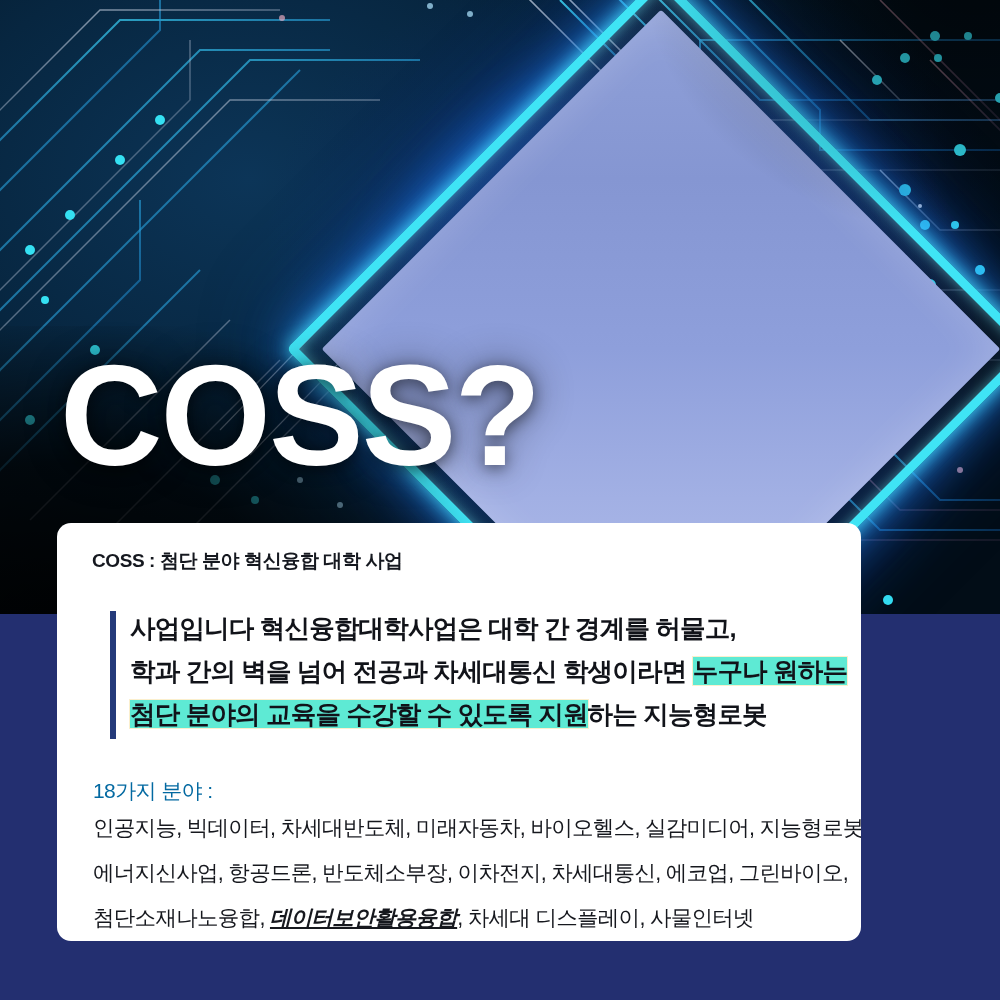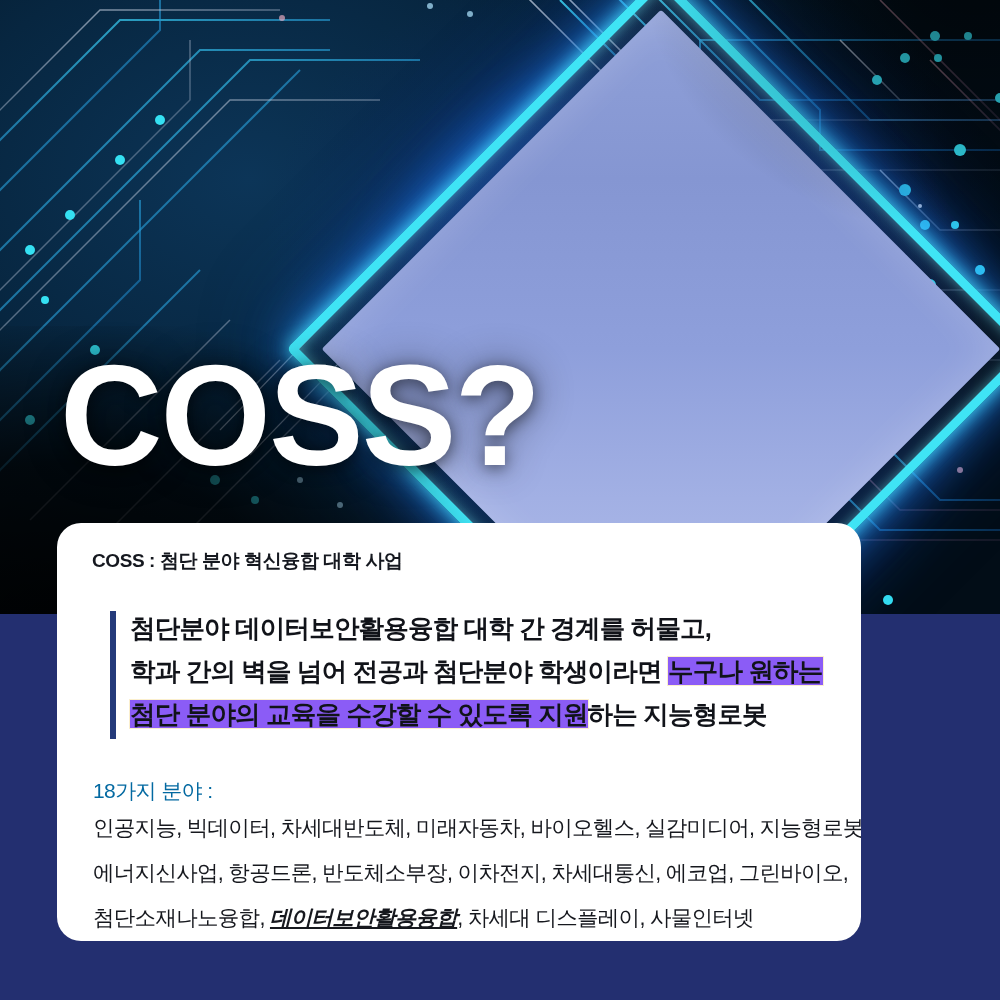--- a/index.html
+++ b/index.html
@@ -105,21 +105,21 @@
     width: 1000px; height: 386px;
     background: #232f70;
   }
 
   
   .card {
     position: absolute;
     left: 57px; top: 523px;
     width: 804px; height: 418px;
     background: #ffffff;
-    border-radius: 24px;
+    border-radius: 14px;
     box-sizing: border-box;
     padding: 0;
     overflow: hidden;
   }
 
   .card-subtitle {
     position: absolute;
     left: 35px;
     top: 25px;
     font-size: 19px;
@@ -147,21 +147,21 @@
   }
   .qline {
     font-size: 25.5px;
     line-height: 43px;
     font-weight: bold;
     color: #111319;
     letter-spacing: -0.8px;
     white-space: nowrap;
   }
   .hl {
-    background: #8b5cf6;
+    background: #5eead4;
     box-shadow: 0 0 0 1px #fbefcd;
   }
 
   .fields {
     position: absolute;
     left: 36px;
     top: 252px;
     width: 830px;
   }
   .fields-label {
@@ -329,24 +329,24 @@
   <div class="navy-band"></div>
 
   <div class="card">
 
     <div class="card-subtitle">COSS : 첨단 분야 혁신융합 대학 사업</div>
 
     <div class="quote-block">
       <div class="quote-bar"></div>
       <div class="quote-lines">
         <div class="qline">
-          <span>첨단분야 데이터보안활용융합 대학 간 경계를 허물고,</span>
+          <span>사업입니다 혁신융합대학사업은 대학 간 경계를 허물고,</span>
         </div>
         <div class="qline">
-          <span>학과 간의 벽을 넘어 전공과 첨단분야 학생이라면 </span><span class="hl">누구나 원하는</span>
+          <span>학과 간의 벽을 넘어 전공과 차세대통신 학생이라면 </span><span class="hl">누구나 원하는</span>
         </div>
         <div class="qline">
           <span class="hl">첨단 분야의 교육을 수강할 수 있도록 지원</span><span>하는 지능형로봇</span>
         </div>
       </div>
     </div>
 
     <div class="fields">
       <div class="fields-label">18가지 분야 :</div>
       <div class="fields-body">

